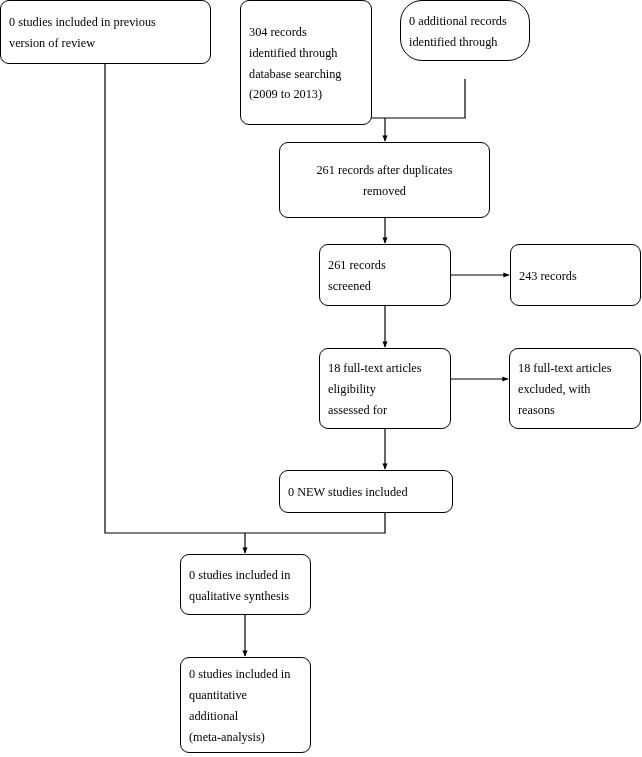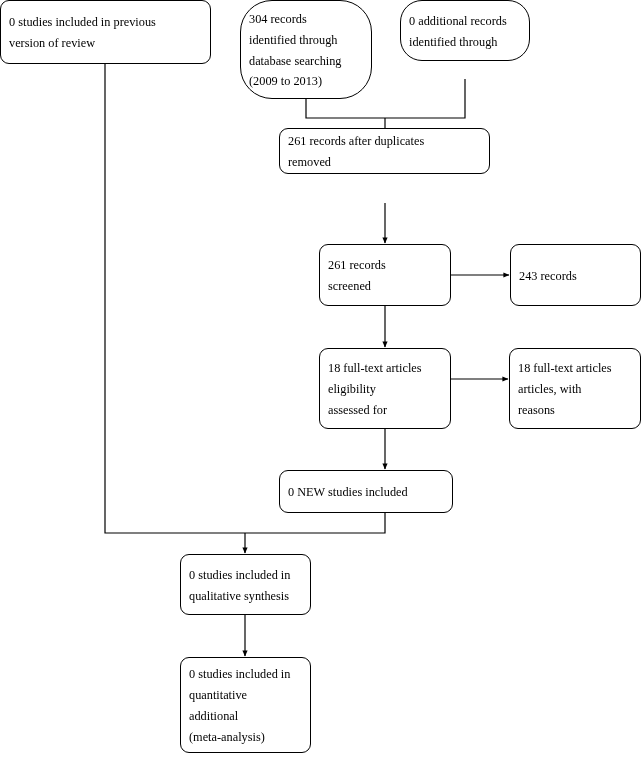--- a/index.html
+++ b/index.html
@@ -79,49 +79,49 @@
     <line x1="245" y1="533" x2="245" y2="553" stroke="#000000" stroke-width="1.2" marker-end="url(#arrowhead)"></line>
 
     <line x1="245" y1="615" x2="245" y2="656" stroke="#000000" stroke-width="1.2" marker-end="url(#arrowhead)"></line>
   </svg>
 
   <div id="nodes-host">
       <div class="node" style="left: 0px; top: 0px; width: 211px; height: 64px;">
         <div class="line">0 studies included in previous</div>
         <div class="line">version of review</div>
       </div>
-      <div class="node" style="left: 240px; top: 0px; width: 132px; height: 99px; border-radius: 32px;">
+      <div class="node" style="left: 240px; top: 0px; width: 132px; height: 125px;">
         <div class="line">304 records</div>
         <div class="line">identified through</div>
         <div class="line">database searching</div>
         <div class="line">(2009 to 2013)</div>
       </div>
       <div class="node" style="left: 400px; top: 0px; width: 130px; height: 61px; border-radius: 22px;">
         <div class="line">0 additional records</div>
         <div class="line">identified through</div>
       </div>
-      <div class="node" style="left: 279px; top: 128px; width: 211px; height: 46px;">
+      <div class="node" style="left: 279px; top: 142px; width: 211px; height: 76px; text-align: center;">
         <div class="line">261 records after duplicates</div>
         <div class="line">removed</div>
       </div>
       <div class="node" style="left: 319px; top: 244px; width: 132px; height: 62px;">
         <div class="line">261 records</div>
         <div class="line">screened</div>
       </div>
       <div class="node" style="left: 510px; top: 244px; width: 131px; height: 62px;">
         <div class="line">243 records</div>
       </div>
       <div class="node" style="left: 319px; top: 348px; width: 132px; height: 81px;">
         <div class="line">18 full-text articles</div>
         <div class="line">eligibility</div>
         <div class="line">assessed for</div>
       </div>
       <div class="node" style="left: 509px; top: 348px; width: 132px; height: 81px;">
         <div class="line">18 full-text articles</div>
-        <div class="line">articles, with</div>
+        <div class="line">excluded, with</div>
         <div class="line">reasons</div>
       </div>
       <div class="node" style="left: 279px; top: 470px; width: 174px; height: 43px;">
         <div class="line">0 NEW studies included</div>
       </div>
       <div class="node" style="left: 180px; top: 554px; width: 131px; height: 61px;">
         <div class="line">0 studies included in</div>
         <div class="line">qualitative synthesis</div>
       </div>
       <div class="node" style="left: 180px; top: 657px; width: 131px; height: 96px;">

